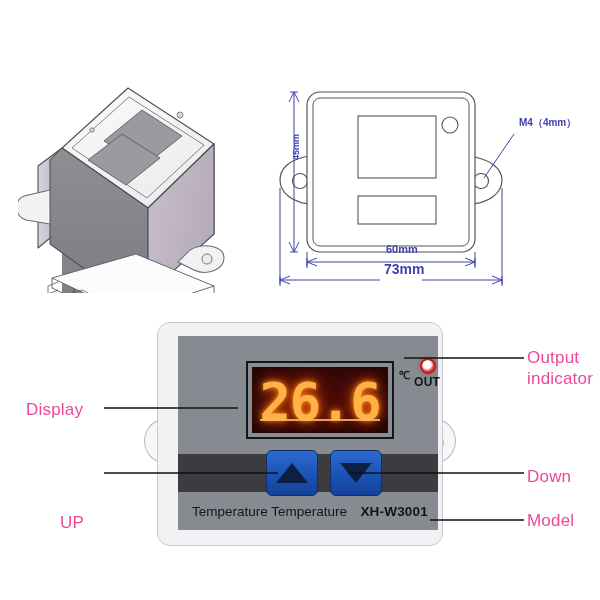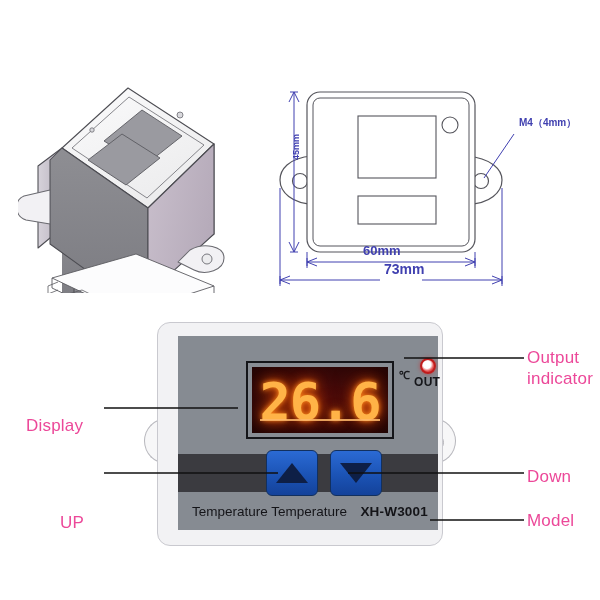--- a/index.html
+++ b/index.html
@@ -10,31 +10,31 @@
   }
   .stage{position:absolute;left:0;top:0;width:600px;height:600px;}
   svg{display:block;}
   .abs{position:absolute;}
 
   
   .dimtext{
     position:absolute;color:#4040b0;font-family:"Liberation Sans",sans-serif;
     font-weight:bold;white-space:nowrap;
   }
-  #dim-60{font-size:13px;left:363px;top:243px;}
+  #dim-60{font-size:11px;left:386px;top:243px;}
   #dim-73{font-size:14px;left:384px;top:261px;}
   #dim-45{font-size:9px;left:291px;top:160px;transform:rotate(-90deg);transform-origin:left top;}
   #dim-m4{font-size:10px;left:519px;top:116px;}
 
   
   .callout{
     position:absolute;color:#ec4899;font-family:"Liberation Sans",sans-serif;
     font-size:17px;white-space:nowrap;letter-spacing:.2px;
   }
-  #lbl-display{left:26px;top:416px;}
+  #lbl-display{left:26px;top:400px;}
   #lbl-up{left:60px;top:465px;margin-top:48px;}
   #lbl-output{left:527px;top:347px;line-height:21px;font-size:17px;}
   #lbl-down{left:527px;top:467px;}
   #lbl-model{left:527px;top:511px;text-align:center;}
 
   
   #panel-wrap{left:150px;top:320px;width:300px;height:228px;}
   .shell{
     position:absolute;left:7px;top:2px;width:286px;height:224px;
     background:#f2f2f4;border:1.5px solid #c9c9cf;border-radius:13px;

